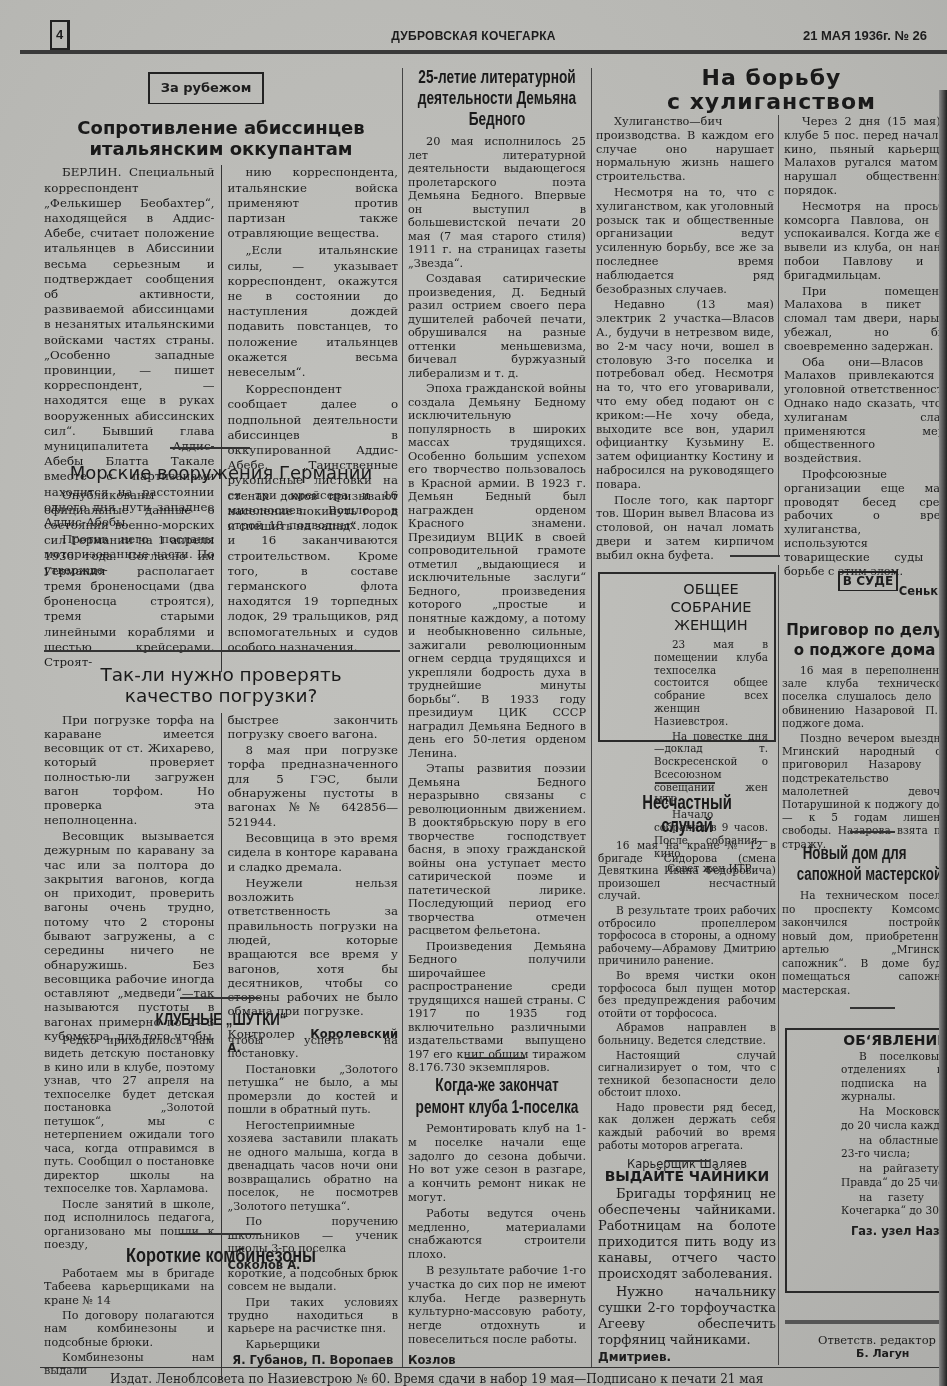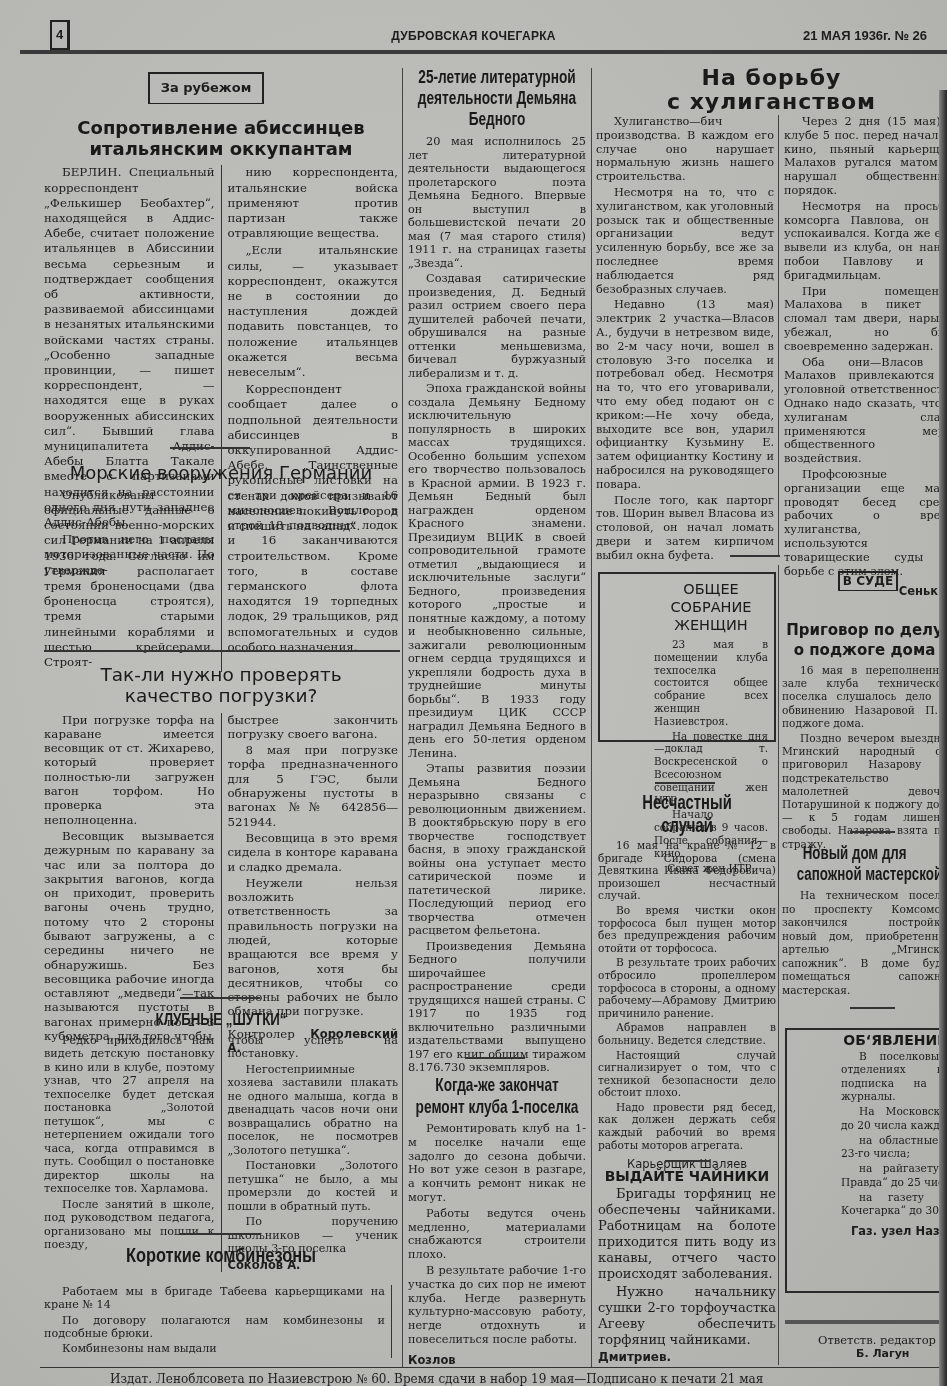--- a/index.html
+++ b/index.html
@@ -136,43 +136,49 @@
       </div>
     </div>
   </div>
   <div class="short-rule" style="left:180px; top:997px; width:80px;"></div>
 
   <div class="col" style="left:44px; top:1010px; width:354px;">
     <div class="head-cond" style="font-size:17px;">КЛУБНЫЕ „ШУТКИ“</div>
     <div class="two text" style="margin-top:4px; font-size:11.2px; line-height:13.5px;">
       <div>
         <p>Редко приходилось нам видеть детскую постановку в кино или в клубе, поэтому узнав, что 27 апреля на техпоселке будет детская постановка „Золотой петушок“, мы с нетерпением ожидали того часа, когда отправимся в путь. Сообщил о постановке директор школы на техпоселке тов. Харламова.</p>
-        <p>После занятий в школе, под руководством педагога, организовано мы пошли к поезду,</p>
+        <p>После занятий в школе, под исполнилось педагога, организовано мы пошли к поезду,</p>
       </div>
       <div class="sep"></div>
       <div>
         <p style="text-indent:0">чтобы успеть на постановку.</p>
+        <p>Постановки „Золотого петушка“ не было, а мы промерзли до костей и пошли в обратный путь.</p>
         <p>Негостеприимные хозяева заставили плакать не одного малыша, когда в двенадцать часов ночи они возвращались обратно на поселок, не посмотрев „Золотого петушка“.</p>
-        <p>Постановки „Золотого петушка“ не было, а мы промерзли до костей и пошли в обратный путь.</p>
         <p>По поручению школьников — ученик школы 3-го поселка</p>
         <div class="sign" style="margin-top:2px;">Соколов А.</div>
       </div>
     </div>
   </div>
   <div class="short-rule" style="left:180px; top:1233px; width:80px;"></div>
 
   <div class="col" style="left:44px; top:1243px; width:354px;">
     <div class="head-cond" style="font-size:21px;">Короткие комбинезоны</div>
-    <div class="two text" style="margin-top:18px; font-size:11.2px; line-height:13.3px;">
+    <div class="two text" style="margin-top:0; font-size:11.2px; line-height:13.3px;">
       <div>
         <p>Работаем мы в бригаде Табеева карьерщиками на кране № 14</p>
         <p>По договору полагаются нам комбинезоны и подсобные брюки.</p>
         <p>Комбинезоны нам выдали</p>
       </div>
       <div class="sep"></div>
+      <div>
+        <p style="text-indent:0">короткие, а подсобных брюк совсем не выдали.</p>
+        <p>При таких условиях трудно находиться в карьере на расчистке пня.</p>
+        <p>Карьерщики</p>
+        <div class="sign" style="text-align:center; margin-top:0;">Я. Губанов, П. Воропаев</div>
+      </div>
     </div>
   </div>
 
   <div class="col" style="left:408px; top:66px; width:178px;">
     <div class="head-cond" style="font-size:19px; line-height:21px; transform:scaleX(0.72);">
       <div style="white-space:nowrap; margin:0 -30px;">25-летие литературной</div>
       <div style="white-space:nowrap; margin:0 -30px;">деятельности Демьяна</div>
       <div>Бедного</div>
     </div>
     <div class="text" style="margin-top:6px; font-size:11.3px; line-height:13.5px;">
@@ -232,22 +238,22 @@
       <p>Начало собрания в 9 часов. После собрания—кино.</p>
       <div style="text-align:center;">Совет жен ИТР.</div>
     </div>
   </div>
   <div class="short-rule" style="left:655px; top:782px; width:60px;"></div>
 
   <div class="col" style="left:598px; top:791px; width:178px;">
     <div class="head-cond" style="font-size:20px; transform:scaleX(0.74);">Несчастный случай</div>
     <div class="text" style="margin-top:2px; font-size:10.6px; line-height:12.6px;">
       <p>16 мая на кране № 12 в бригаде Сидорова (смена Девяткина Ивана Федоровича) произошел несчастный случай.</p>
+      <p>В результате троих рабочих отбросило пропеллером торфососа в стороны, а одному рабочему—Абрамову Дмитрию причинило ранение.</p>
       <p>Во время чистки окон торфососа был пущен мотор без предупреждения рабочим отойти от торфососа.</p>
-      <p>В результате троих рабочих отбросило пропеллером торфососа в стороны, а одному рабочему—Абрамову Дмитрию причинило ранение.</p>
       <p>Абрамов направлен в больницу. Ведется следствие.</p>
       <p>Настоящий случай сигнализирует о том, что с техникой безопасности дело обстоит плохо.</p>
       <p>Надо провести ряд бесед, как должен держать себя каждый рабочий во время работы моторов агрегата.</p>
       <div class="sign" style="text-align:center; font-weight:normal;">Карьерщик Шаляев</div>
     </div>
   </div>
   <div class="short-rule" style="left:665px; top:1160px; width:45px;"></div>
 
   <div class="col" style="left:598px; top:1168px; width:178px;">
     <div class="head-sans" style="font-size:14px; font-weight:bold;">ВЫДАЙТЕ ЧАЙНИКИ</div>

